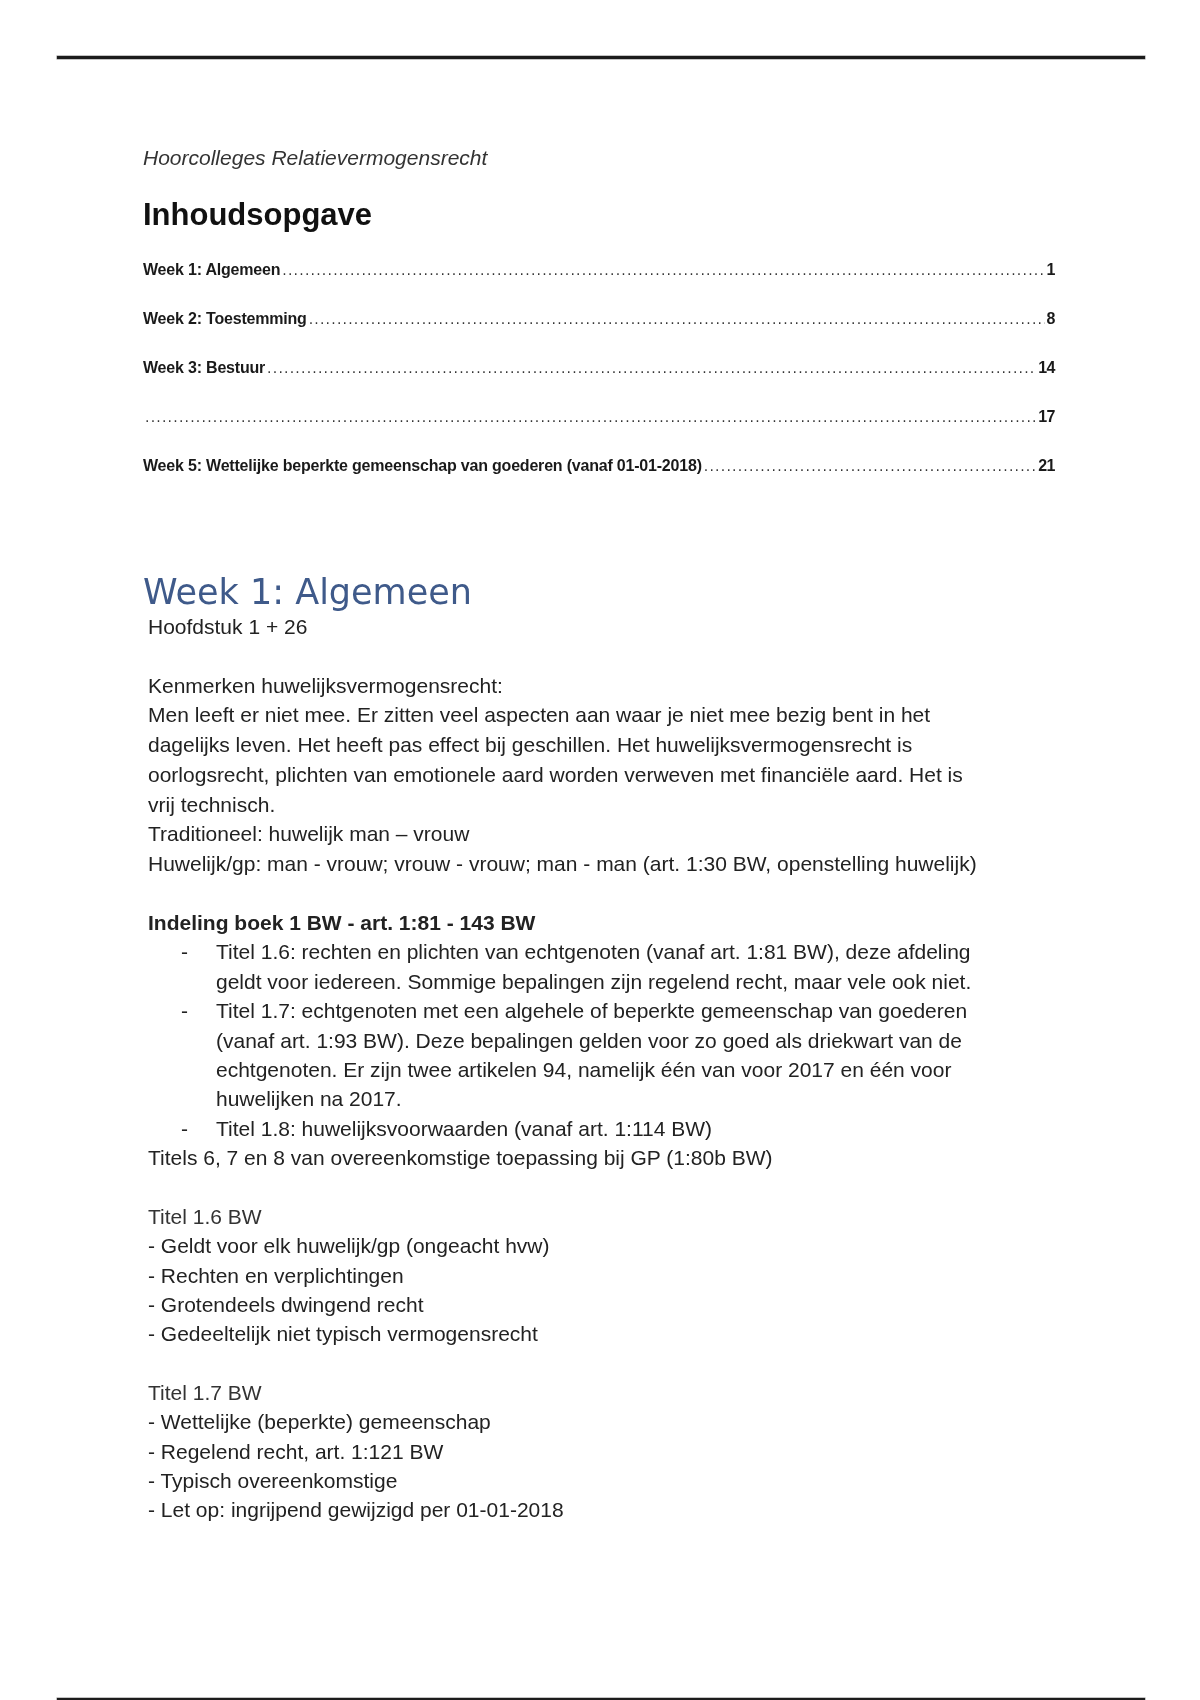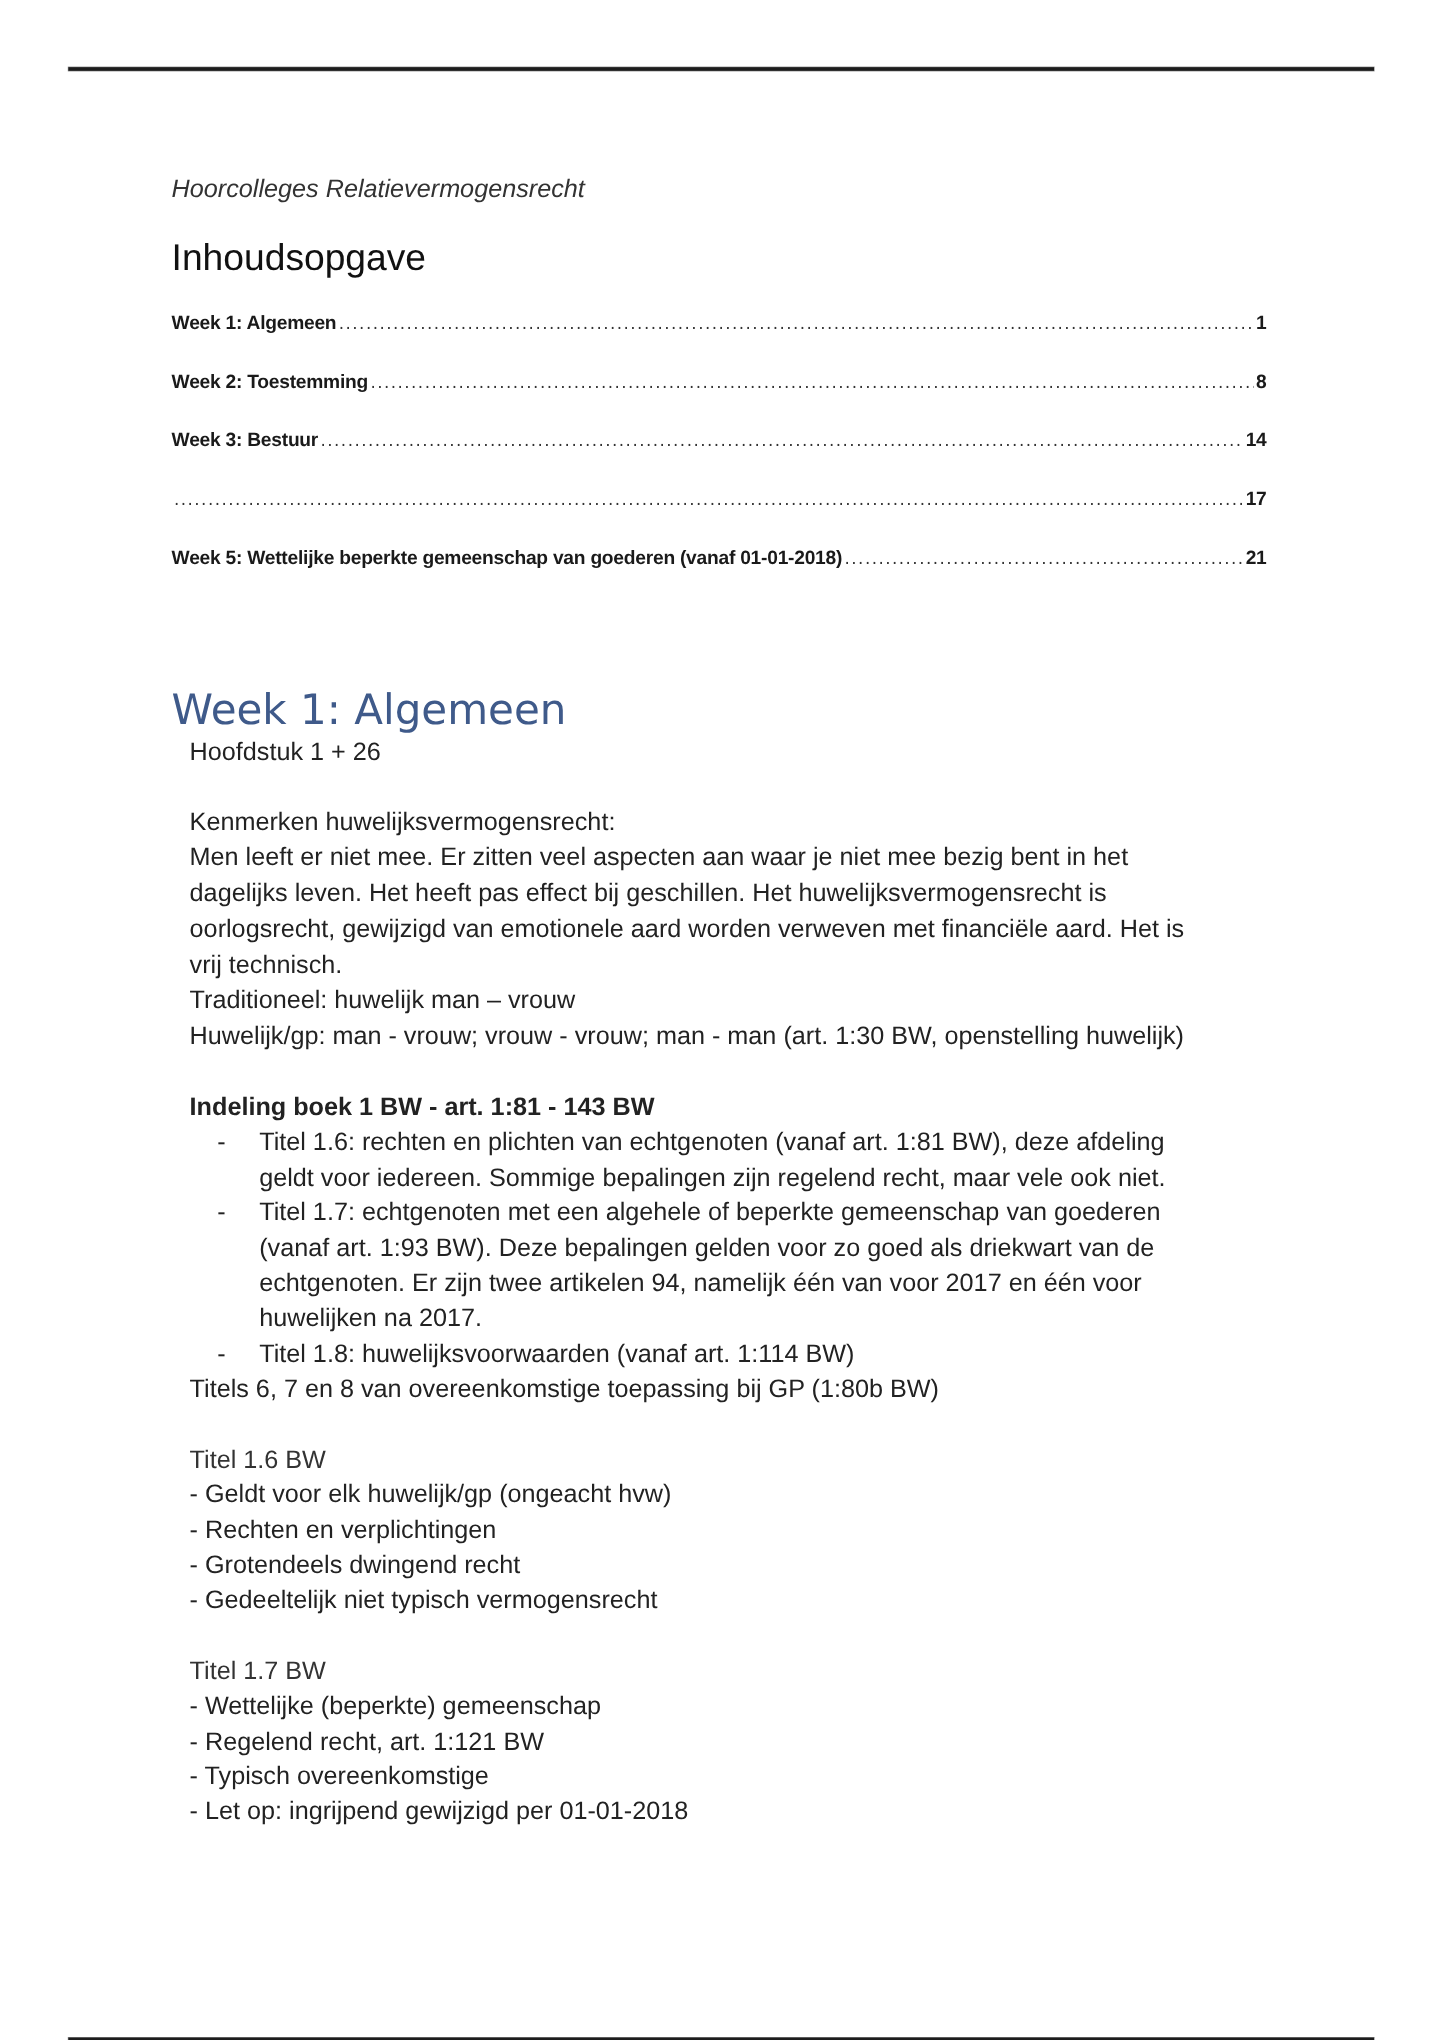--- a/index.html
+++ b/index.html
@@ -3,30 +3,30 @@
   <meta charset="utf-8">
   <style>
     html, body { margin: 0; padding: 0; background: #ffffff; }
     body { width: 1200px; height: 1700px; position: relative; overflow: hidden;
            font-family: "Liberation Sans", "DejaVu Sans", sans-serif; color: #1f1f1f; }
     .rule { position: absolute; left: 57px; width: 1088px; height: 3px; background: #1c1c1c;
             box-shadow: 0 0 0 0.5px #888; }
     .rule.top { top: 56px; }
     .rule.bottom { top: 1698px; }
     .doc-title { position: absolute; left: 143px; top: 146px; font-size: 21px; color: #333; font-style: italic; }
-    .toc-heading { position: absolute; left: 143px; top: 197px; font-size: 31px; font-weight: normal; color: #111; }
+    .toc-heading { position: absolute; left: 143px; top: 197px; font-size: 31px; font-weight: bold; color: #111; }
     .toc-entry { position: absolute; left: 143px; width: 912px; height: 22px; display: flex;
                  align-items: baseline; font-size: 15.5px; font-weight: bold; color: #1a1a1a;
                  font-family: "DejaVu Sans", sans-serif; letter-spacing: -0.5px; text-decoration: none; }
     .toc-entry .label { white-space: nowrap; font-family: "Liberation Sans", sans-serif; font-size: 16px; letter-spacing: -0.2px; }
     .toc-entry .dots { flex: 1; overflow: hidden; white-space: nowrap; margin: 0 2px; font-weight: normal; color: #333; font-size: 14px; letter-spacing: 1.2px; }
     .toc-entry .dots::before { content: "................................................................................................................................................................................................................................"; }
     .toc-entry .page { white-space: nowrap; font-family: "Liberation Sans", sans-serif; font-size: 16px; }
     .h1 { position: absolute; left: 143px; top: 572px; font-size: 35px; color: #3f5a8a; font-family: "DejaVu Sans", sans-serif; font-weight: normal; }
-    .line { position: absolute; left: 158px; font-size: 21px; color: #222; white-space: nowrap; }
+    .line { position: absolute; left: 148px; font-size: 21px; color: #222; white-space: nowrap; }
     .line.b { font-weight: bold; }
     .line.i { color: #333; }
     .bullet-dash { position: absolute; left: 181px; font-size: 21px; color: #222; }
     .ind { left: 216px; }
   </style>
 </head>
 <body>
 
 <div class="rule top"></div>
 
@@ -57,21 +57,21 @@
   <span class="dots"></span>
   <span class="page">21</span>
 </a>
 
 <div class="h1">Week 1: Algemeen</div>
 <div class="line" style="top:615px">Hoofdstuk 1 + 26</div>
 
 <div class="line" style="top:674px">Kenmerken huwelijksvermogensrecht:</div>
 <div class="line" style="top:703px">Men leeft er niet mee. Er zitten veel aspecten aan waar je niet mee bezig bent in het</div>
 <div class="line" style="top:733px">dagelijks leven. Het heeft pas effect bij geschillen. Het huwelijksvermogensrecht is</div>
-<div class="line" style="top:763px">oorlogsrecht, gewijzigd van emotionele aard worden verweven met financiële aard. Het is</div>
+<div class="line" style="top:763px">oorlogsrecht, plichten van emotionele aard worden verweven met financiële aard. Het is</div>
 <div class="line" style="top:793px">vrij technisch.</div>
 <div class="line" style="top:822px">Traditioneel: huwelijk man – vrouw</div>
 <div class="line" style="top:852px">Huwelijk/gp: man - vrouw; vrouw - vrouw; man - man (art. 1:30 BW, openstelling huwelijk)</div>
 
 <div class="line b" style="top:911px">Indeling boek 1 BW - art. 1:81 - 143 BW</div>
 
 <div class="bullet-dash" style="top:940px">-</div>
 <div class="line ind" style="top:940px">Titel 1.6: rechten en plichten van echtgenoten (vanaf art. 1:81 BW), deze afdeling</div>
 <div class="line ind" style="top:970px">geldt voor iedereen. Sommige bepalingen zijn regelend recht, maar vele ook niet.</div>
 

